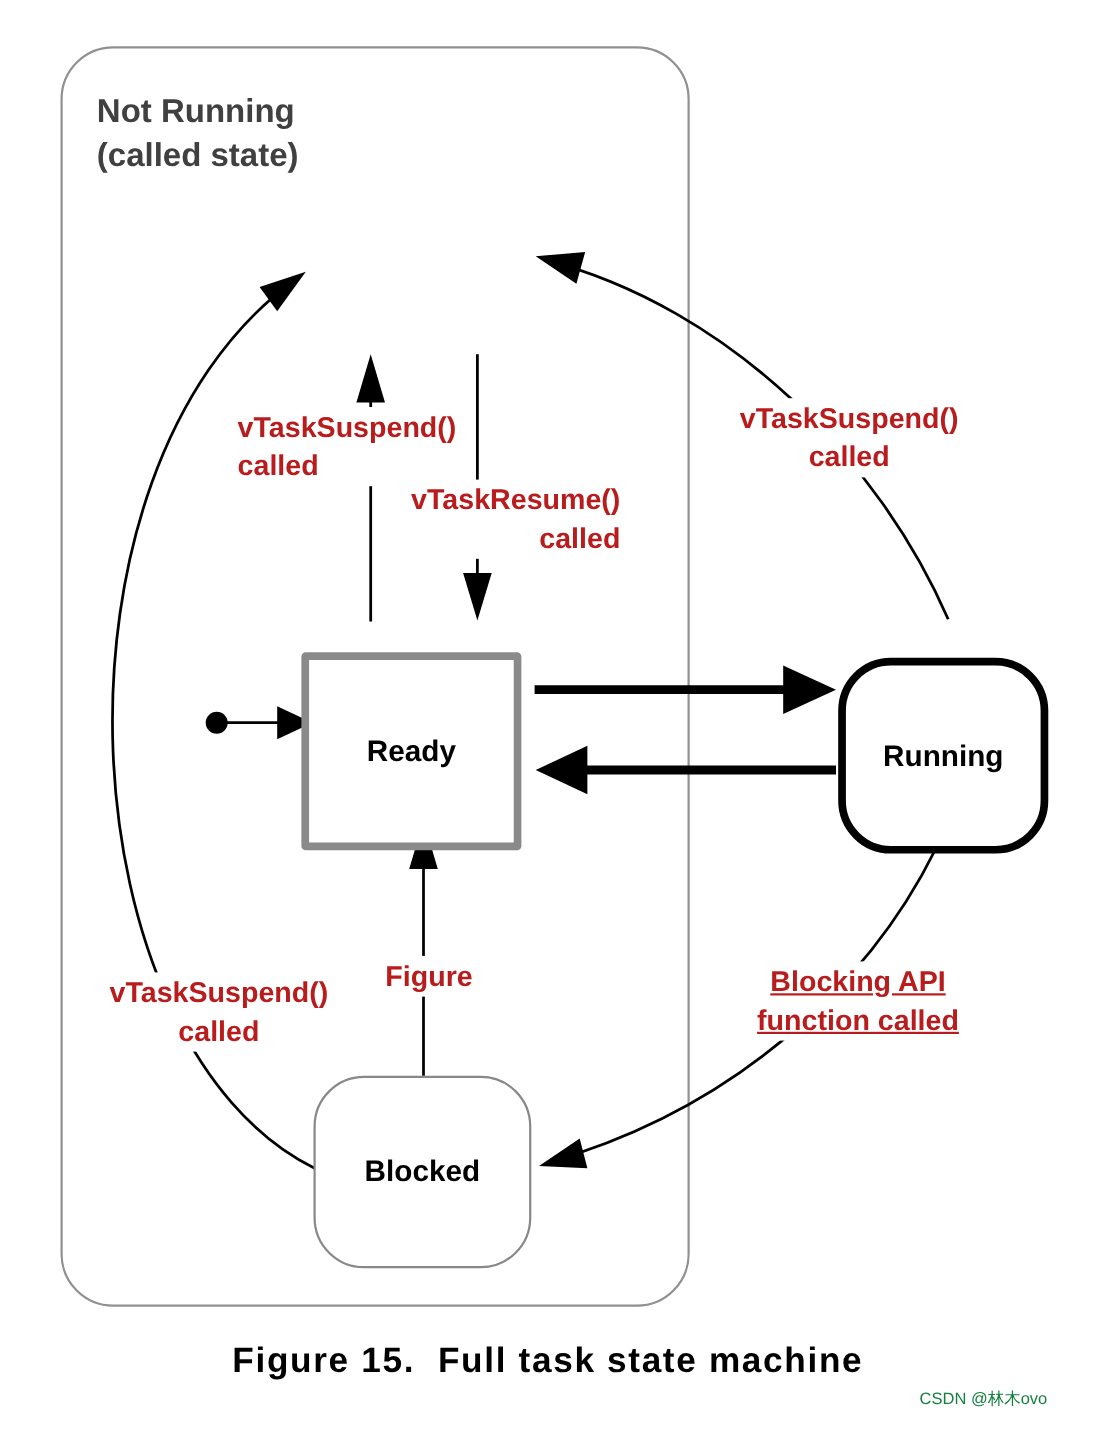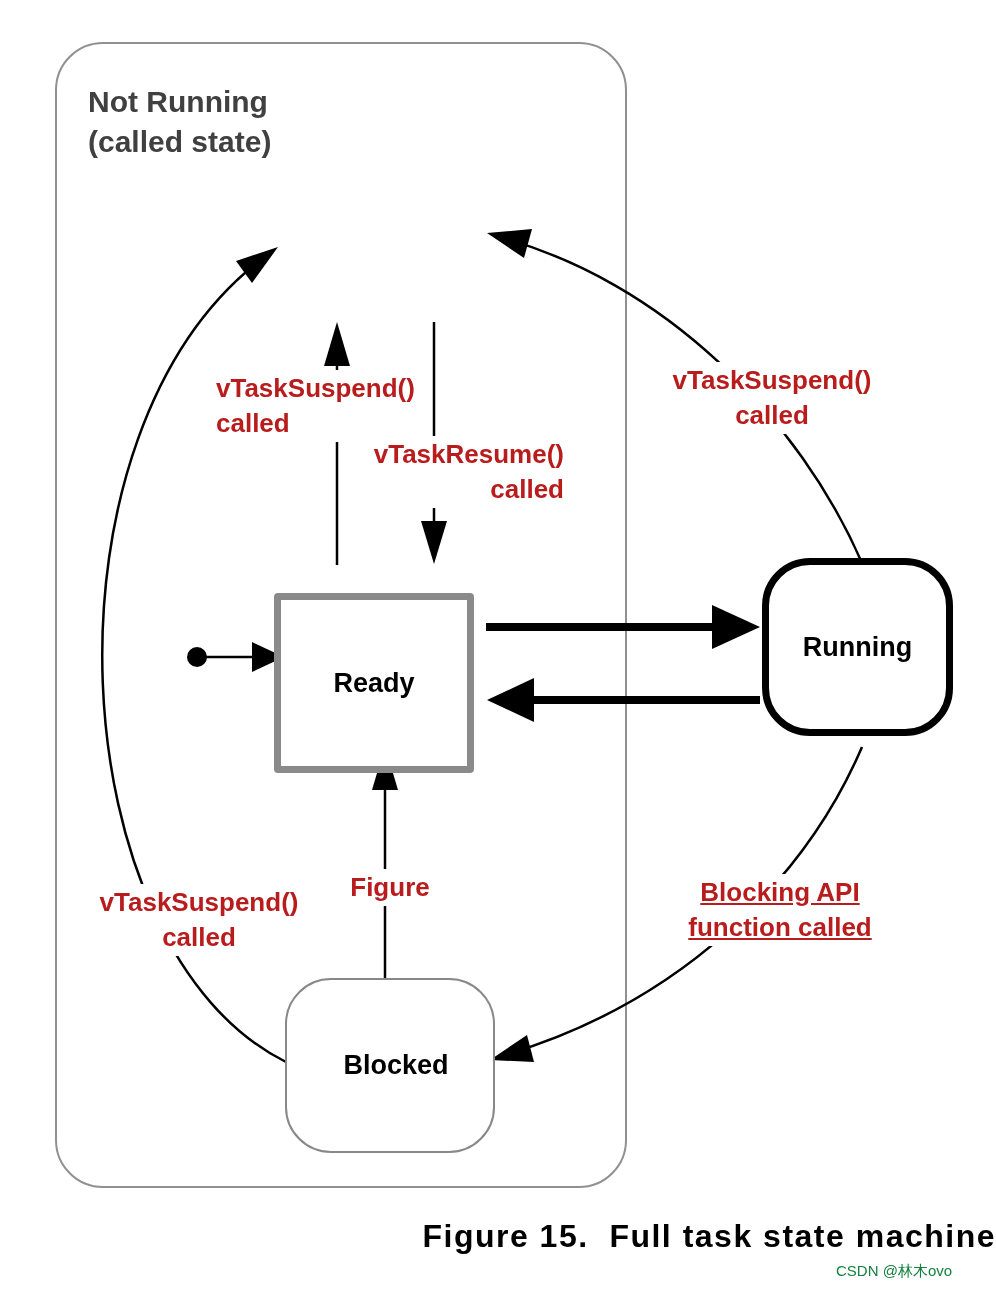--- a/index.html
+++ b/index.html
@@ -16,35 +16,35 @@
     font-size:30px;line-height:40px;white-space:nowrap;
   }
   .superstate-label span{display:block;}
   svg.arrows{position:absolute;left:0;top:0;z-index:2;}
   .state{
     position:absolute;display:flex;align-items:center;justify-content:center;
     background:#ffffff;color:#000;font-weight:bold;font-size:27px;z-index:3;
   }
   .state-suspended{left:285px;top:147px;width:194px;height:171px;border:2px solid #888888;border-radius:46px;}
   .state-ready    {left:274px;top:565px;width:186px;height:166px;border:7px solid #8a8a8a;border-radius:4px;margin-top:28px;}
-  .state-running  {left:762px;top:558px;width:177px;height:164px;border:7px solid #000000;border-radius:48px;}
-  .state-blocked  {left:285px;top:978px;width:194px;height:171px;border:2px solid #888888;border-radius:46px;padding-left:12px;}
+  .state-running  {left:762px;top:598px;width:177px;height:164px;border:7px solid #000000;border-radius:48px;}
+  .state-blocked  {left:285px;top:978px;width:194px;height:171px;border:2px solid #888888;border-radius:46px;}
   .tlabel{
     position:absolute;z-index:4;background:#ffffff;color:#b91c1c;font-weight:bold;
     font-size:26px;line-height:35px;padding:1px 4px;white-space:nowrap;
   }
   .tlabel span{display:block;}
   .lbl-ready-suspended{left:212px;top:370px;text-align:left;}
   .lbl-suspended-ready{left:358px;top:436px;width:202px;text-align:right;}
   .lbl-top-right{left:652px;top:362px;width:232px;text-align:center;}
   .lbl-bottom-left{left:90px;top:884px;width:210px;text-align:center;}
   .lbl-bottom-right{left:650px;top:874px;width:252px;text-align:center;text-decoration:underline;}
   .lbl-event{left:336px;top:869px;width:100px;text-align:center;}
   .caption{
-    position:absolute;left:0;top:1218px;width:996px;text-align:right;color:#000;
+    position:absolute;left:0;top:1218px;width:996px;text-align:center;color:#000;
     font-weight:bold;font-size:32px;letter-spacing:1.5px;z-index:5;
   }
   .watermark{
     position:absolute;left:836px;top:1262px;color:#15803d;font-size:15px;z-index:5;white-space:nowrap;
   }
 </style>
 </head>
 <body>
 
 <div class="stage">

